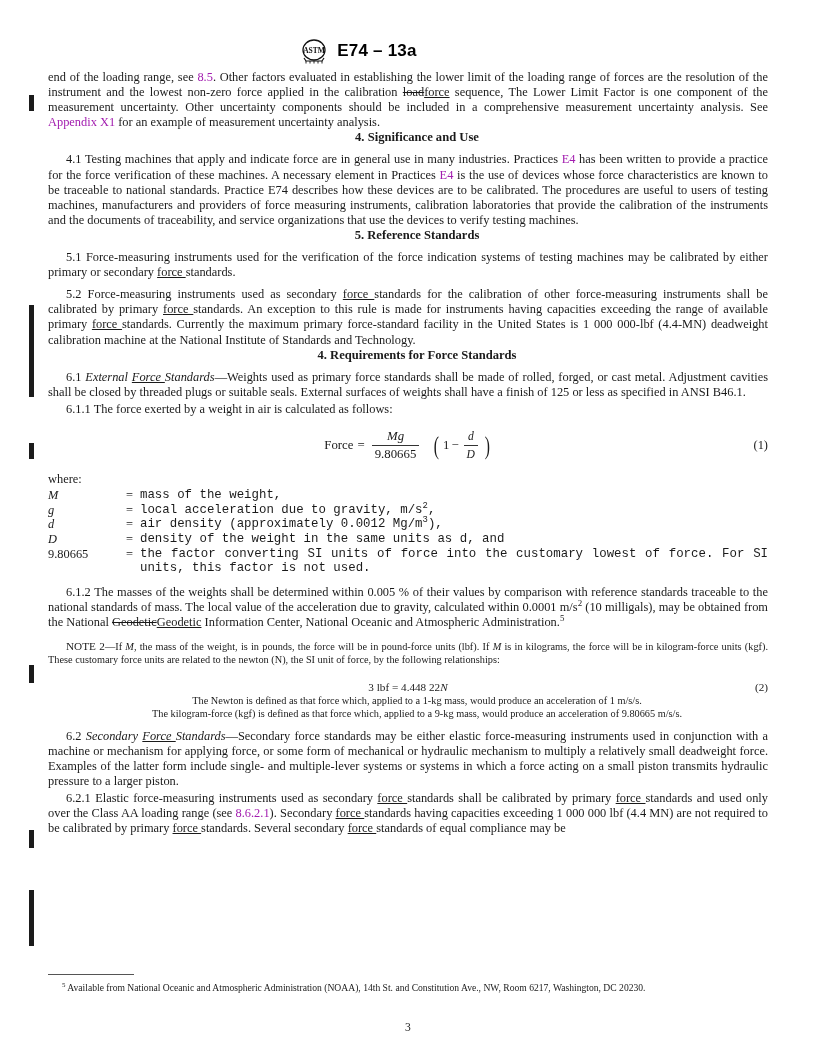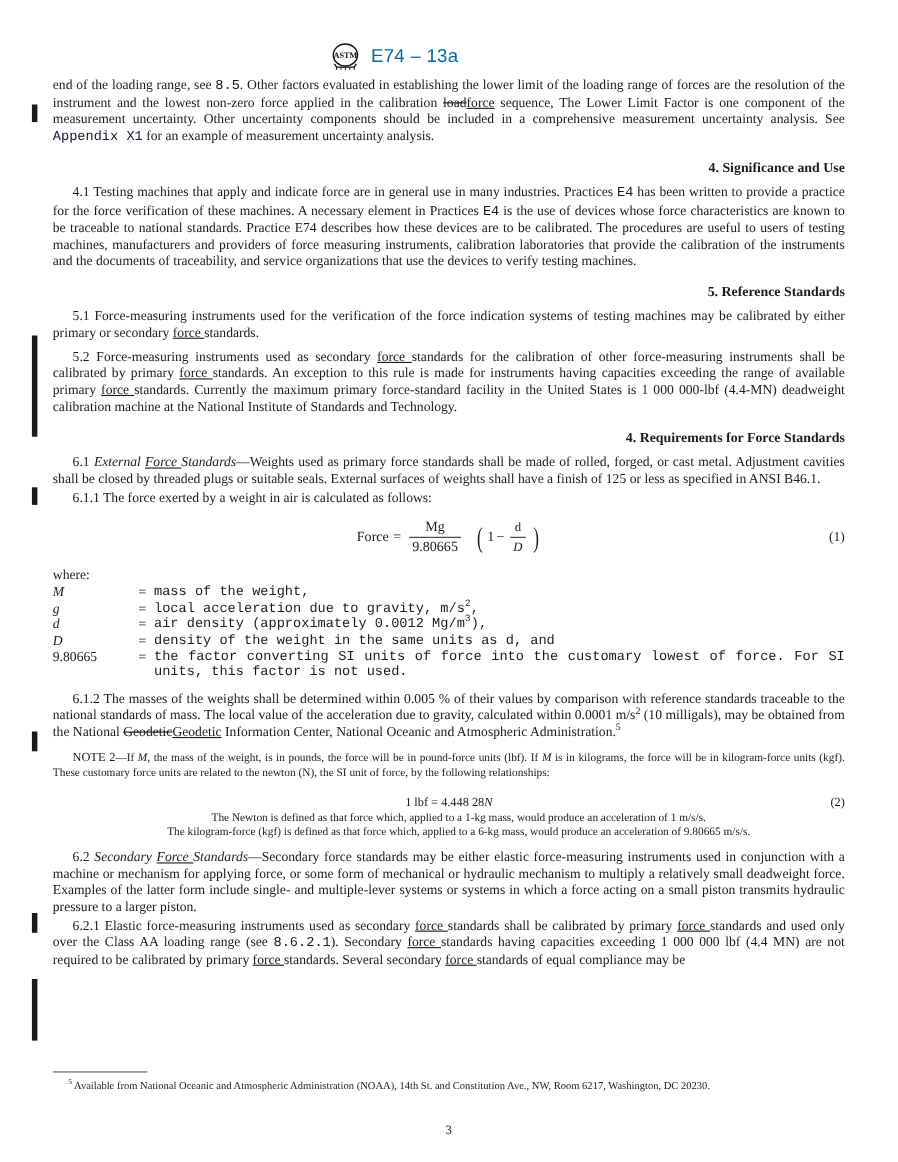--- a/index.html
+++ b/index.html
@@ -26,50 +26,49 @@
     align-items: center;
     justify-content: center;
     gap: 8px;
     padding-top: 38px;
     padding-bottom: 6px;
   }
   .astm-logo { width: 30px; height: 26px; display: block; }
   .doc-designation {
     font-family: "Liberation Sans", "DejaVu Sans", sans-serif;
     font-size: 17px;
-    font-weight: normal;
+    font-weight: bold;
     letter-spacing: 0.2px;
-    color: #0369a1;
+    color: #000000;
   }
 
   
   .content {
     margin: 0 48px 0 48px;
     width: 720px;
     font-size: 12.4px;
     line-height: 15.1px;
     text-align: justify;
     text-justify: inter-word;
   }
   p { margin: 0; }
   .para { text-indent: 18px; margin-top: 7px; }
   .para-flow { text-indent: 0; margin-top: 0; }
   .tight { margin-top: 2px; }
   .sec-head {
     font-family: "Liberation Serif", serif;
     font-weight: bold;
     font-size: 12.6px;
-    margin-top: 13px;
     margin-bottom: 2px;
     text-indent: 18px;
-    text-align: right;
+    text-align: center;
   }
   .ins { text-decoration: underline; }
   .del { text-decoration: line-through; }
-  .lnk { color: #0f172a; font-family: Liberation Mono, monospace; }
+  .lnk { color: #a21caf; }
   .it { font-style: italic; }
   sup { font-size: 0.72em; vertical-align: super; line-height: 0; }
 
   
   .eq-row {
     position: relative;
     display: flex;
     align-items: center;
     justify-content: center;
     margin-top: 12px;
@@ -87,21 +86,21 @@
     font-size: 12.8px;
     gap: 4px;
   }
   .frac {
     display: inline-flex;
     flex-direction: column;
     align-items: center;
     vertical-align: middle;
     margin: 0 3px;
   }
-  .frac .num { padding: 0 3px 1px 3px; }
+  .frac .num { padding: 0 3px 1px 3px; font-style: italic; }
   .frac .den { padding: 1px 3px 0 3px; border-top: 1px solid #333; }
   .frac.small { font-size: 11.6px; }
   .paren {
     font-size: 26px;
     font-weight: 300;
     line-height: 0.9;
     display: inline-block;
     transform: scaleX(0.6);
   }
   .eqgrp { display: inline-flex; align-items: center; gap: 2px; margin-left: 6px; }
@@ -298,28 +297,28 @@
     <p class="para" style="margin-top:9px">
       <span>6.1.2</span>
       <span>The masses of the weights shall be determined within 0.005 % of their values by comparison with reference standards traceable to the national standards of mass. The local value of the acceleration due to gravity, calculated within 0.0001 m/s</span><sup>2</sup><span> (10 milligals), may be obtained from the National </span><span class="del">Geodetic</span><span class="ins">Geodetic</span><span> Information Center, National Oceanic and Atmospheric Administration.</span><sup>5</sup>
     </p>
 
     <p class="note">
       <span class="note-label">NOTE 2</span><span>—If </span><span class="it">M</span><span>, the mass of the weight, is in pounds, the force will be in pound-force units (lbf). If </span><span class="it">M</span><span> is in kilograms, the force will be in kilogram-force units (kgf). These customary force units are related to the newton (N), the SI unit of force, by the following relationships:</span>
     </p>
 
     <div class="eq-center">
-      <span>1 lbf = 4.448 28</span><span class="it">N</span>
+      <span>3 lbf = 4.448 22</span><span class="it">N</span>
       <span class="eq-num">(2)</span>
     </div>
 
 
     <div id="note-lines">
         <div class="noteline">The Newton is defined as that force which, applied to a 1-kg mass, would produce an acceleration of 1 m/s/s.</div>
-        <div class="noteline">The kilogram-force (kgf) is defined as that force which, applied to a 6-kg mass, would produce an acceleration of 9.80665 m/s/s.</div>
+        <div class="noteline">The kilogram-force (kgf) is defined as that force which, applied to a 9-kg mass, would produce an acceleration of 9.80665 m/s/s.</div>
       </div>
 
     <p class="para" style="margin-top:8px">
       <span>6.2</span>
       <span class="it">Secondary </span><span class="it ins">Force </span><span class="it">Standards</span><span>—Secondary force standards may be either elastic force-measuring instruments used in conjunction with a machine or mechanism for applying force, or some form of mechanical or hydraulic mechanism to multiply a relatively small deadweight force. Examples of the latter form include single- and multiple-lever systems or systems in which a force acting on a small piston transmits hydraulic pressure to a larger piston.</span>
     </p>
 
     <p class="para tight">
       <span>6.2.1</span>
       <span>Elastic force-measuring instruments used as secondary </span><span class="ins">force </span><span>standards shall be calibrated by primary </span><span class="ins">force </span><span>standards and used only over the Class AA loading range (see </span><span class="lnk">8.6.2.1</span><span>). Secondary </span><span class="ins">force </span><span>standards having capacities exceeding 1 000 000 lbf (4.4 MN) are not required to be calibrated by primary </span><span class="ins">force </span><span>standards. Several secondary </span><span class="ins">force </span><span>standards of equal compliance may be</span>

